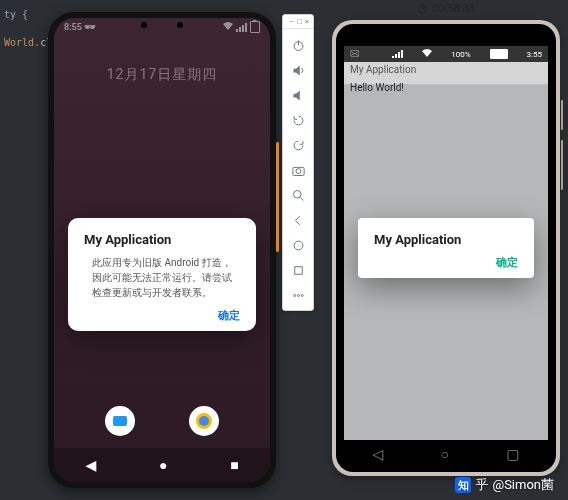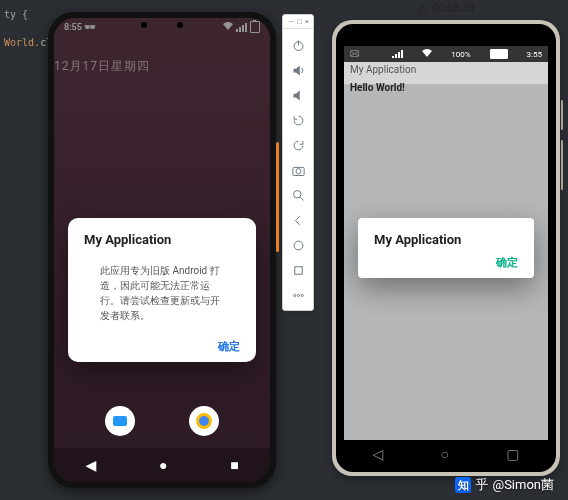--- a/index.html
+++ b/index.html
@@ -11,53 +11,53 @@
   
   .phoneA{position:absolute;left:48px;top:12px;width:228px;height:476px;background:#111;border-radius:26px;box-shadow:0 4px 14px rgba(0,0,0,.5)}
   .phoneA .screen{position:absolute;left:6px;top:6px;right:6px;bottom:6px;border-radius:21px;overflow:hidden;background:linear-gradient(180deg,#6b4254 0%,#5a3548 55%,#4c2d3f 100%)}
   .dimmer{position:absolute;inset:0;background:rgba(0,0,0,.42)}
   .statusA{position:absolute;top:0;left:0;right:0;height:18px;display:flex;justify-content:space-between;align-items:center;padding:0 10px;color:#fff;font-size:9px;font-weight:600}
   .statusA .right{display:flex;gap:3px;align-items:center}
   .batt{width:8px;height:10px;border:1px solid #fff;border-radius:1px;position:relative}
   .batt:before{content:"";position:absolute;top:-2px;left:2px;width:3px;height:1px;background:#fff}
   .notch{position:absolute;top:4px;left:50%;transform:translateX(-50%);width:48px;height:8px;display:flex;justify-content:center;gap:30px}
   .dot{width:6px;height:6px;background:#000;border-radius:50%}
-  .dateA{position:absolute;top:40px;width:100%;color:#e0c8d0;font-size:12px;letter-spacing:1px}
+  .dateA{position:absolute;top:48px;width:100%;text-align:center;color:#e0c8d0;font-size:14px;letter-spacing:1px}
   .dock{position:absolute;bottom:46px;left:0;right:0;display:flex;justify-content:space-around;padding:0 24px}
   .appic{width:30px;height:30px;border-radius:50%;display:flex;align-items:center;justify-content:center}
   .msgic{background:#fff}
   .msgic:after{content:"";width:14px;height:10px;background:#2196f3;border-radius:2px}
   .chromeic{background:#fff;position:relative}
   .chromeic:after{content:"";width:10px;height:10px;border-radius:50%;background:#4285f4;border:3px solid #fbbc05;position:absolute}
   .navA{position:absolute;bottom:0;left:0;right:0;height:34px;background:rgba(0,0,0,.25);display:flex;justify-content:space-around;align-items:center;color:#fff;font-size:14px}
   .sideStrip{position:absolute;right:-3px;top:130px;width:3px;height:110px;background:#e67e22;border-radius:2px}
 
   
   .dialog{position:absolute;background:#fff;border-radius:10px;box-shadow:0 10px 30px rgba(0,0,0,.4);padding:14px 16px 8px 16px}
   .dialog h4{margin:0 0 6px 0;font-size:13px;font-weight:700;color:#222}
-  .dialog p{margin:16px;font-size:10px;color:#555;line-height:15px}
+  .dialog p{margin:8px;font-size:10px;color:#555;line-height:15px}
   .dialog .ok{text-align:right;font-size:11px;font-weight:600;margin-top:8px}
   .phoneA .dialog{left:14px;right:14px;top:200px}
   .phoneA .ok{color:#1a73e8}
 
   
   .toolbar{position:absolute;left:282px;top:14px;width:30px;background:#fff;border:1px solid #d0d0d0;border-radius:3px;display:flex;flex-direction:column;align-items:center;padding-bottom:6px;box-shadow:0 1px 3px rgba(0,0,0,.2)}
   .tbwin{width:100%;height:14px;border-bottom:1px solid #e0e0e0;display:flex;justify-content:flex-end;align-items:center;gap:3px;padding:0 4px;box-sizing:border-box;color:#888;font-size:8px}
   .tbic{width:18px;height:18px;margin-top:7px;color:#6d7a84;display:flex;align-items:center;justify-content:center}
   .tbic svg{width:15px;height:15px;stroke:#6d7a84;stroke-width:1.6;fill:none}
 
   
   .timer{position:absolute;left:332px;top:2px;width:228px;text-align:center;color:#222;font-size:11px;display:flex;justify-content:center;align-items:center;gap:4px}
   .phoneB{position:absolute;left:332px;top:20px;width:228px;height:456px;background:#c8c2b7;border-radius:20px;box-shadow:0 4px 10px rgba(0,0,0,.3)}
   .phoneB .bezel{position:absolute;left:4px;top:4px;right:4px;bottom:4px;background:#000;border-radius:17px}
   .phoneB .screen{position:absolute;left:8px;top:22px;right:8px;bottom:32px;background:#b5b7b8;overflow:hidden}
   .statusB{position:absolute;top:0;left:0;right:0;height:16px;background:#343434;display:flex;justify-content:space-between;align-items:center;padding:0 6px;color:#fff;font-size:8px}
   .statusB .right{display:flex;gap:19px;align-items:center}
   .hdr{position:absolute;top:16px;left:0;right:0;height:18px;background:#d6d6d6;color:#555;font-size:10px;padding:2px 6px;border-bottom:1px solid #bbb}
-  .hello{position:absolute;top:36px;left:6px;font-size:10px;color:#222;font-weight:700}
+  .hello{position:absolute;top:36px;left:6px;font-size:10px;color:#222;font-weight:400}
   .phoneB .dialog{left:14px;top:172px;right:14px;border-radius:4px}
   .phoneB .ok{color:#00b386}
   .navB{position:absolute;bottom:6px;left:8px;right:8px;height:24px;display:flex;justify-content:space-around;align-items:center;color:#888;font-size:14px}
   .btnSide{position:absolute;right:-3px;width:2px;background:#a9a296;border-radius:1px}
 
   .water{position:absolute;right:14px;bottom:6px;color:#fff;font-size:13px;display:flex;align-items:center;gap:4px;text-shadow:0 1px 2px rgba(0,0,0,.5)}
   .zhi{width:16px;height:16px;background:#0a66ff;color:#fff;font-size:11px;font-weight:700;display:flex;align-items:center;justify-content:center;border-radius:3px}
 
   .sig{display:inline-flex;align-items:flex-end;gap:1px}
   .sig b{width:2px;background:#fff}

